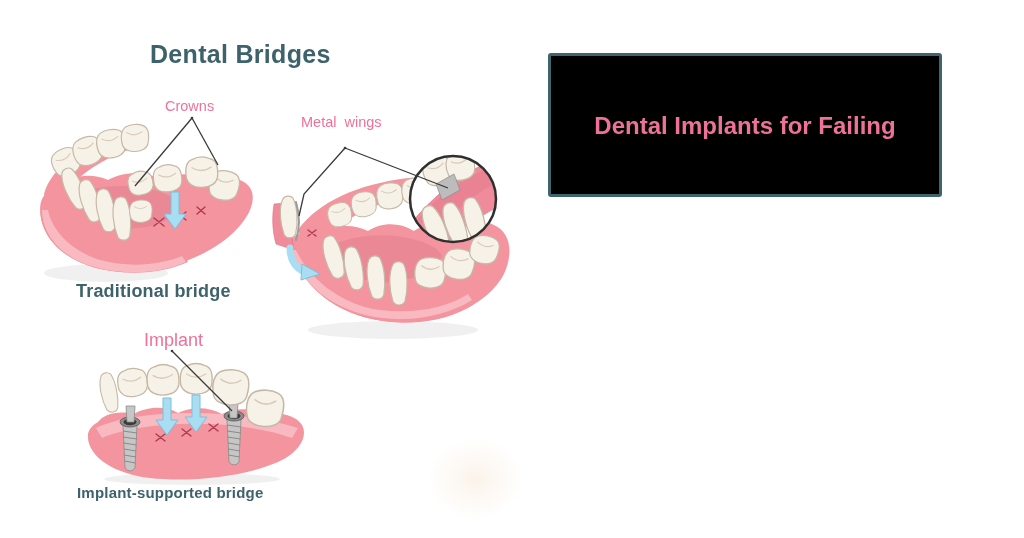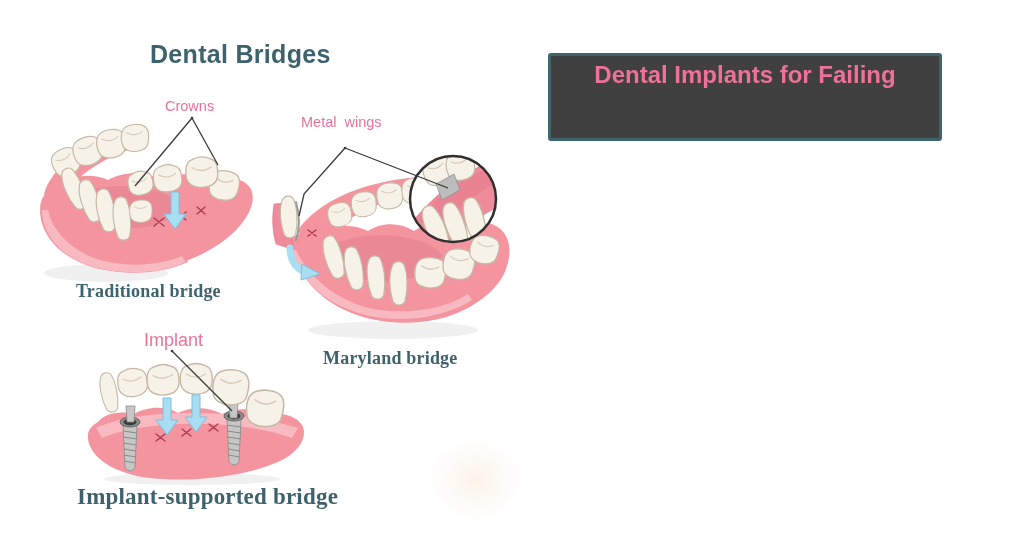--- a/index.html
+++ b/index.html
@@ -12,27 +12,27 @@
     position:absolute;left:150px;top:40px;width:246px;
     font-size:25px;font-weight:bold;letter-spacing:.3px;
     color:var(--heading,#3e626c);
   }
   .ann{
     position:absolute;font-size:14.5px;font-weight:500;
     color:var(--annotation-pink,#ee7298);
   }
   .cap{
     position:absolute;font-size:18px;font-weight:bold;
-    color:var(--heading,#3e626c);letter-spacing:.2px;font-family:Liberation Serif, serif;
+    color:var(--heading,#3e626c);letter-spacing:.2px;
   }
   .callout{
-    position:absolute;left:548px;top:53px;width:394px;height:88px;
+    position:absolute;left:548px;top:53px;width:394px;height:144px;
     box-sizing:border-box;border:3px solid var(--callout-border,#3e656e);
-    border-radius:3px;background:#404040;
-    display:flex;flex-direction:row;justify-content:center;text-align:center;
+    border-radius:3px;background:#000000;
+    display:flex;flex-direction:column;justify-content:center;text-align:center;
   }
   .callout div{
     color:var(--callout-text,#ee7298);
     font-size:24px;font-weight:bold;line-height:37px;
   }
   .illus{position:absolute;}
   .artifact{
     position:absolute;left:428px;top:438px;width:95px;height:82px;
     background:radial-gradient(ellipse at center,#fbf3ea 0%,rgba(255,255,255,0) 70%);
   }
@@ -224,20 +224,19 @@
 
   <div class="artifact"></div>
 
   <div class="h-main">Dental Bridges</div>
 
   <div class="ann" style="left:165px;top:98px">Crowns</div>
   <div class="ann" style="left:301px;top:114px;word-spacing:4px">Metal wings</div>
   <div class="ann" style="left:144px;top:330px;font-size:18px">Implant</div>
 
   <div class="cap" style="left:76px;top:281px">Traditional bridge</div>
-  <div class="cap" style="left:323px;top:348px">Maryland bridge</div>
-  <div class="cap" style="left:77px;top:484px;font-size:23px">Implant-supported bridge</div>
+  <div class="cap" style="left:77px;top:484px;font-size:15px">Implant-supported bridge</div>
 
   <div class="callout">
     <div>Dental Implants for Failing</div>
   </div>
 
 </div>
 
 </body></html>

